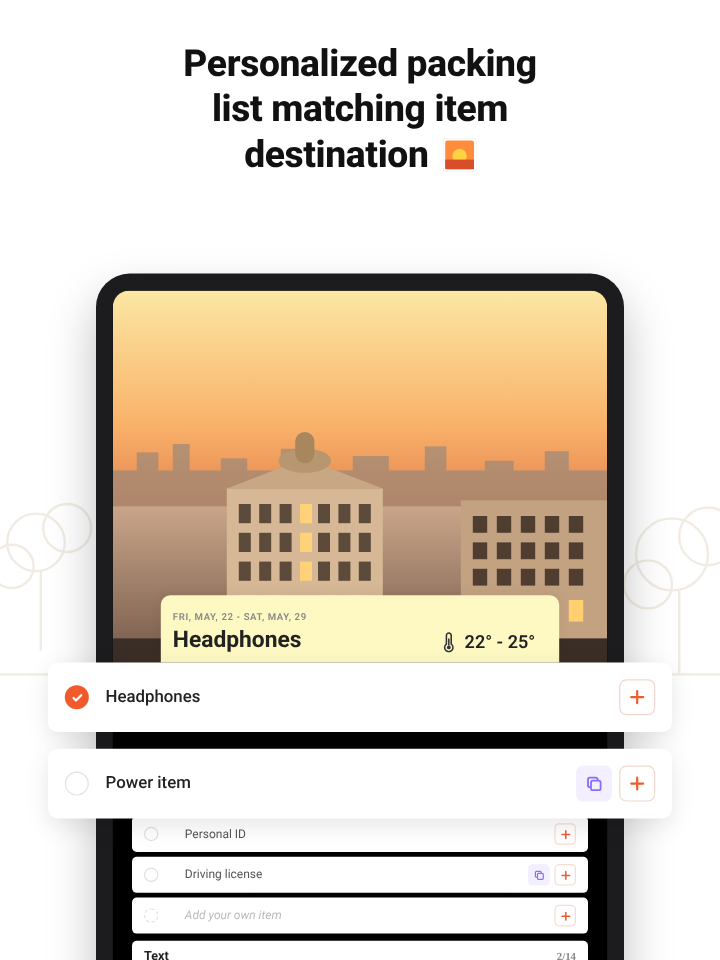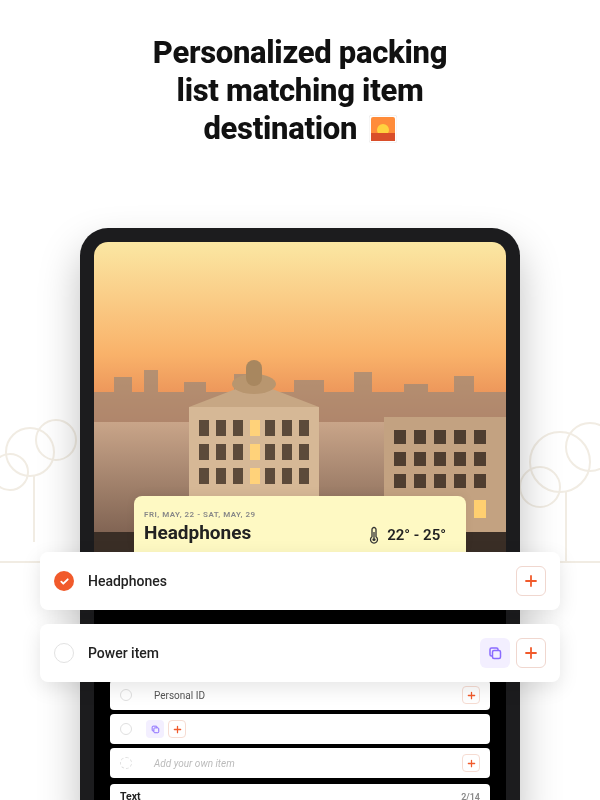--- a/index.html
+++ b/index.html
@@ -35,21 +35,21 @@
 
   
   .inner-list { position: absolute; top: 680px; left: 50%; transform: translateX(-50%); width: 380px; z-index: 2; }
   .inner-row { background: #fff; border-radius: 4px; display: flex; align-items: center; padding: 6px 10px; margin-bottom: 4px; font-size: 10px; color: #555; box-shadow: 0 1px 3px rgba(0,0,0,0.04); }
   .inner-row .mini-chk { width: 12px; height: 12px; border-radius: 50%; border: 1.2px solid #e0e0e0; margin-right: 10px; flex-shrink: 0; }
   .inner-row .lbl { flex: 1; padding-left: 12px; }
   .inner-row .mini-btn { width: 18px; height: 18px; border-radius: 4px; display: flex; align-items:center; justify-content:center; margin-left: 4px; }
   .inner-row .mini-btn svg { width: 9px; height: 9px; }
   .inner-row.additem .lbl { color: #bbb; font-style: italic; }
   .sect-row { background: #fff; border-radius: 4px; display: flex; align-items: center; justify-content: space-between; padding: 6px 10px; margin-top: 6px; margin-bottom: 4px; font-size: 10.5px; font-weight: 700; color: #222; box-shadow: 0 1px 3px rgba(0,0,0,0.04); }
-  .sect-row .count { font-weight: 600; color: #888; font-size: 9px; }
+  .sect-row .count { font-weight: 600; color: #888; font-size: 9px; font-family: Liberation Serif, serif; }
 </style>
 </head>
 <body>
 
 <div class="page">
 
   <svg class="bg-trees" viewBox="0 0 600 260" preserveAspectRatio="xMidYMax slice">
     <g fill="none" stroke="#f1ece3" stroke-width="2">
       <circle cx="30" cy="140" r="24"></circle>
         <circle cx="56" cy="128" r="20"></circle>
@@ -249,20 +249,21 @@
       <div class="mini-chk"></div>
       <div class="lbl">Personal ID</div>
       <div class="mini-btn" style="border:1px solid #f6dcd2;">
         <svg viewBox="0 0 10 10">
             <path d="M5 1.5v7M1.5 5h7" stroke="#f15a2b" stroke-width="1.4" stroke-linecap="round"></path>
           </svg>
       </div>
     </div>
     <div class="inner-row">
       <div class="mini-chk"></div>
+      <div class="lbl">Driving license</div>
       <div class="mini-btn" style="background:#f3efff;">
         <svg viewBox="0 0 10 10">
             <rect x="1.3" y="1.3" width="5.4" height="5.4" rx="1" fill="none" stroke="#8a6bff" stroke-width="1.1"></rect>
             <rect x="3.2" y="3.2" width="5.4" height="5.4" rx="1" fill="#f3efff" stroke="#8a6bff" stroke-width="1.1"></rect>
           </svg>
       </div>
       <div class="mini-btn" style="border:1px solid #f6dcd2;">
         <svg viewBox="0 0 10 10">
             <path d="M5 1.5v7M1.5 5h7" stroke="#f15a2b" stroke-width="1.4" stroke-linecap="round"></path>
           </svg>

